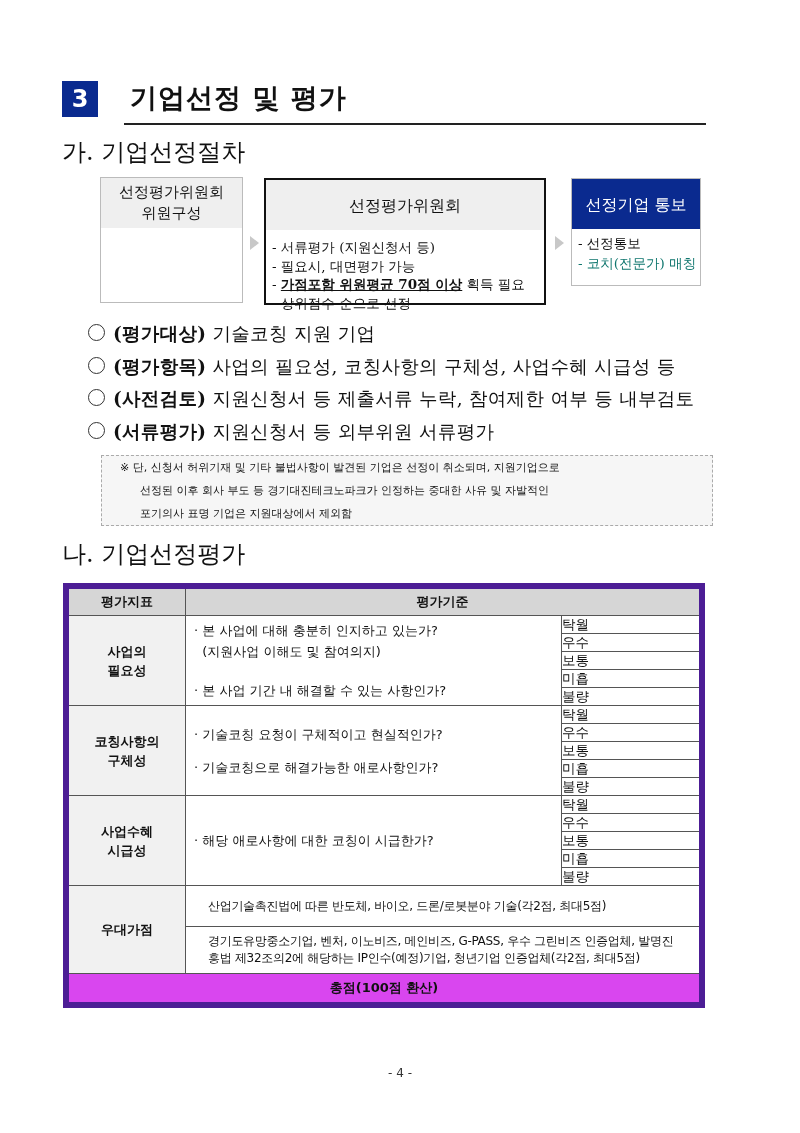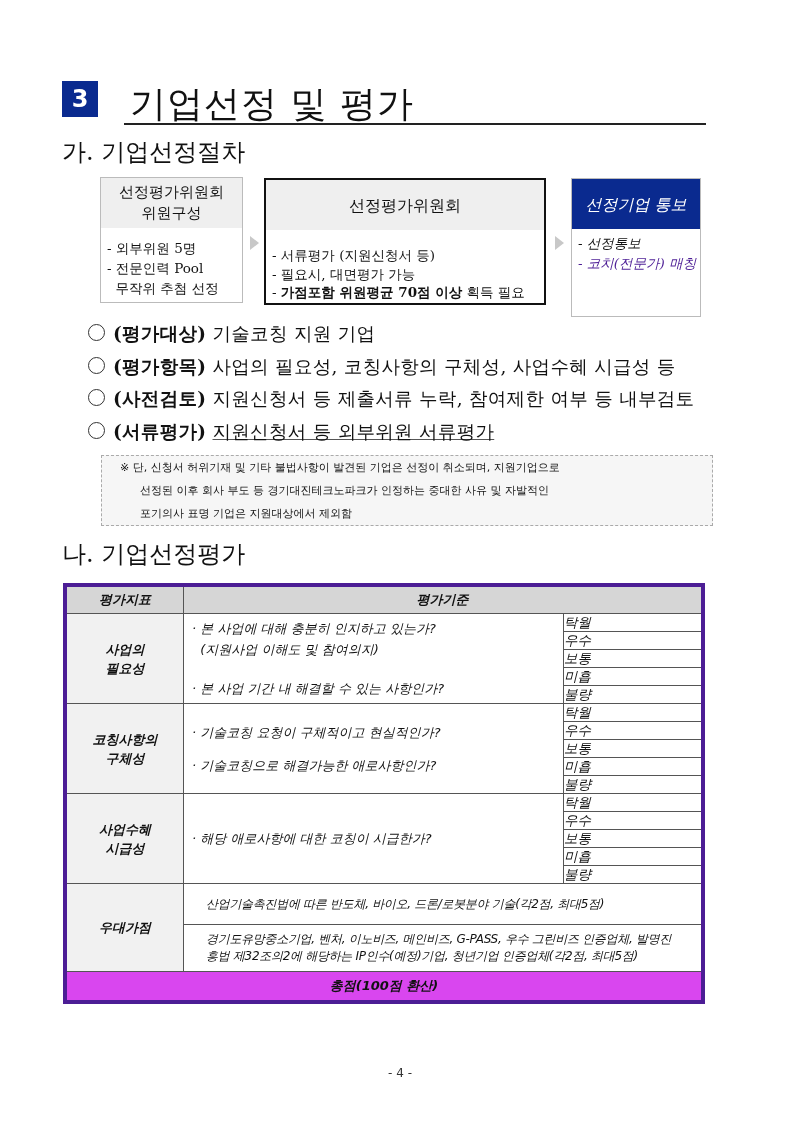--- a/index.html
+++ b/index.html
@@ -4,63 +4,63 @@
 <style>
   html, body { margin:0; padding:0; background:#ffffff; }
   body { width:800px; height:1133px; position:relative; overflow:hidden;
          font-family:"DejaVu Serif", serif; color:#111; }
   .abs { position:absolute; }
 
   
   #sec-num { left:62px; top:81px; width:36px; height:36px; background:#0a2a8f; color:#fff;
              font-family:"DejaVu Sans", sans-serif; font-weight:bold; font-size:24px;
              display:flex; align-items:center; justify-content:center; }
-  #sec-title { left:130px; top:80px; font-family:"DejaVu Sans", sans-serif; font-weight:normal;
-               font-size:36px; letter-spacing:1px; }
+  #sec-title { left:130px; top:80px; font-family:"DejaVu Sans", sans-serif; font-weight:bold;
+               font-size:27px; letter-spacing:1px; }
   #sec-rule { left:124px; top:123px; width:582px; height:2px; background:#222; }
 
   .sub-title { font-size:24px; left:62px;text-align:right; }
 
   
   .fbox { border:1px solid #bbb; box-sizing:border-box; background:#fff; }
   .fbox .hd { background:#efefef; text-align:center; font-size:15px; line-height:21px;
               display:flex; align-items:center; justify-content:center; flex-direction:column; }
   .fbox .bd { font-size:13.5px; line-height:20px; padding:4px 0 0 6px; }
   #box1 { left:100px; top:177px; width:143px; height:126px; }
   #box1 .hd { height:50px; }
   #box1 .bd { padding-top:10px; }
   #box2 { left:264px; top:178px; width:282px; height:127px; border:2px solid #111; }
   #box2 .hd { height:50px; font-size:16px; }
-  #box2 .bd { padding-top:16px; line-height:18.5px; }
-  #box3 { left:571px; top:178px; width:130px; height:139px;font-style:italic; }
+  #box2 .bd { padding-top:8px; line-height:18.5px; }
+  #box3 { left:571px; top:178px; width:130px; height:108px; }
   #box3 .hd { height:50px; background:#0a2a8f; color:#fff; font-size:16px; }
   #box3 .bd { padding-top:4px; }
   .arrow { width:0; height:0; border-top:7px solid transparent; border-bottom:7px solid transparent;
            border-left:9px solid #c8c8c8; }
-  .blue { color:#4c1d95; }
-  .bold { font-weight:bold; }
+  .blue { color:#0f766e; }
+  .bold { font-weight:bold;text-decoration:underline; }
 
   
   .bullet { left:88px; font-size:18.5px; letter-spacing:0.3px; white-space:nowrap; }
   .bullet .circle { display:inline-block; width:15px; height:15px; border:1px solid #333; border-radius:50%;
                     vertical-align:-1px; margin-right:8px; }
   .bullet .key { font-weight:bold; }
-  .uline { text-decoration:underline; text-decoration-color:#555;margin-top:24px; }
+  .uline { text-decoration-color:#555;margin-top:24px; }
 
   #note { left:101px; top:455px; width:612px; height:71px; border:1px dashed #aaa; box-sizing:border-box;
           background:#f6f6f6; font-family:"DejaVu Sans", sans-serif; font-size:11px; line-height:24px; }
   #note .l1 { position:absolute; left:18px; top:0; white-space:nowrap; }
   #note .l2 { position:absolute; left:38px; top:23px; white-space:nowrap; }
   #note .l3 { position:absolute; left:38px; top:46px; white-space:nowrap; }
 
   
   #eval-table { left:63px; top:583px; width:642px; border-collapse:collapse;
                 font-family:"DejaVu Sans", sans-serif; font-size:13px; }
   #eval-table td, #eval-table th { border:1px solid #555; padding:0; }
-  #eval-table { border:4px solid #4c1d95;font-style:italic; }
+  #eval-table { border:6px solid #4c1d95; }
   #eval-table th { background:#d6d6d6; height:26px; font-weight:bold; font-size:13px; }
   .ind { background:#f1f1f1; text-align:center; font-weight:bold; width:116px; line-height:19px; }
   .crit { vertical-align:middle; padding-left:8px !important; line-height:21px; }
   .grade { text-align:left; width:137px; height:17px; line-height:17px; font-size:13.5px;
            border-left:1px solid #222 !important; border-right:1px solid #222 !important; }
   .bonus { padding:6px 22px !important; font-size:12px; line-height:17px; letter-spacing:-0.3px; }
   .total { text-align:center; font-weight:bold; height:28px; background:#d946ef; }
 
   #page-no { left:0; width:800px; top:1066px; text-align:center; font-family:"DejaVu Sans", sans-serif;
              font-size:12px; color:#333; }
@@ -72,36 +72,32 @@
 <div id="sec-title" class="abs">기업선정 및 평가</div>
 <div id="sec-rule" class="abs"></div>
 
 <div class="abs sub-title" style="top:136px;">가. 기업선정절차</div>
 
 <div id="box1" class="abs fbox">
   <div class="hd">
     <span>선정평가위원회</span>
     <span>위원구성</span>
   </div>
-  <div class="bd">
-    <div>- 외부위원 5명</div>
-    <div>- 전문인력 Pool</div>
-    <div style="white-space:pre">  무작위 추첨 선정</div>
-  </div>
 </div>
 <div class="abs arrow" style="left:250px; top:236px;"></div>
 
 <div id="box2" class="abs fbox">
   <div class="hd">
     <span>선정평가위원회</span>
   </div>
   <div class="bd">
     <div>- 서류평가 (지원신청서 등)</div>
     <div>- 필요시, 대면평가 가능</div>
     <div><span>- </span><span class="bold">가점포함 위원평균 70점 이상</span><span> 획득 필요</span></div>
+    <div>- 상위점수 순으로 선정</div>
   </div>
 </div>
 <div class="abs arrow" style="left:555px; top:236px;"></div>
 
 <div id="box3" class="abs fbox">
   <div class="hd">
     <span>선정기업 통보</span>
   </div>
   <div class="bd">
     <div>- 선정통보</div>

